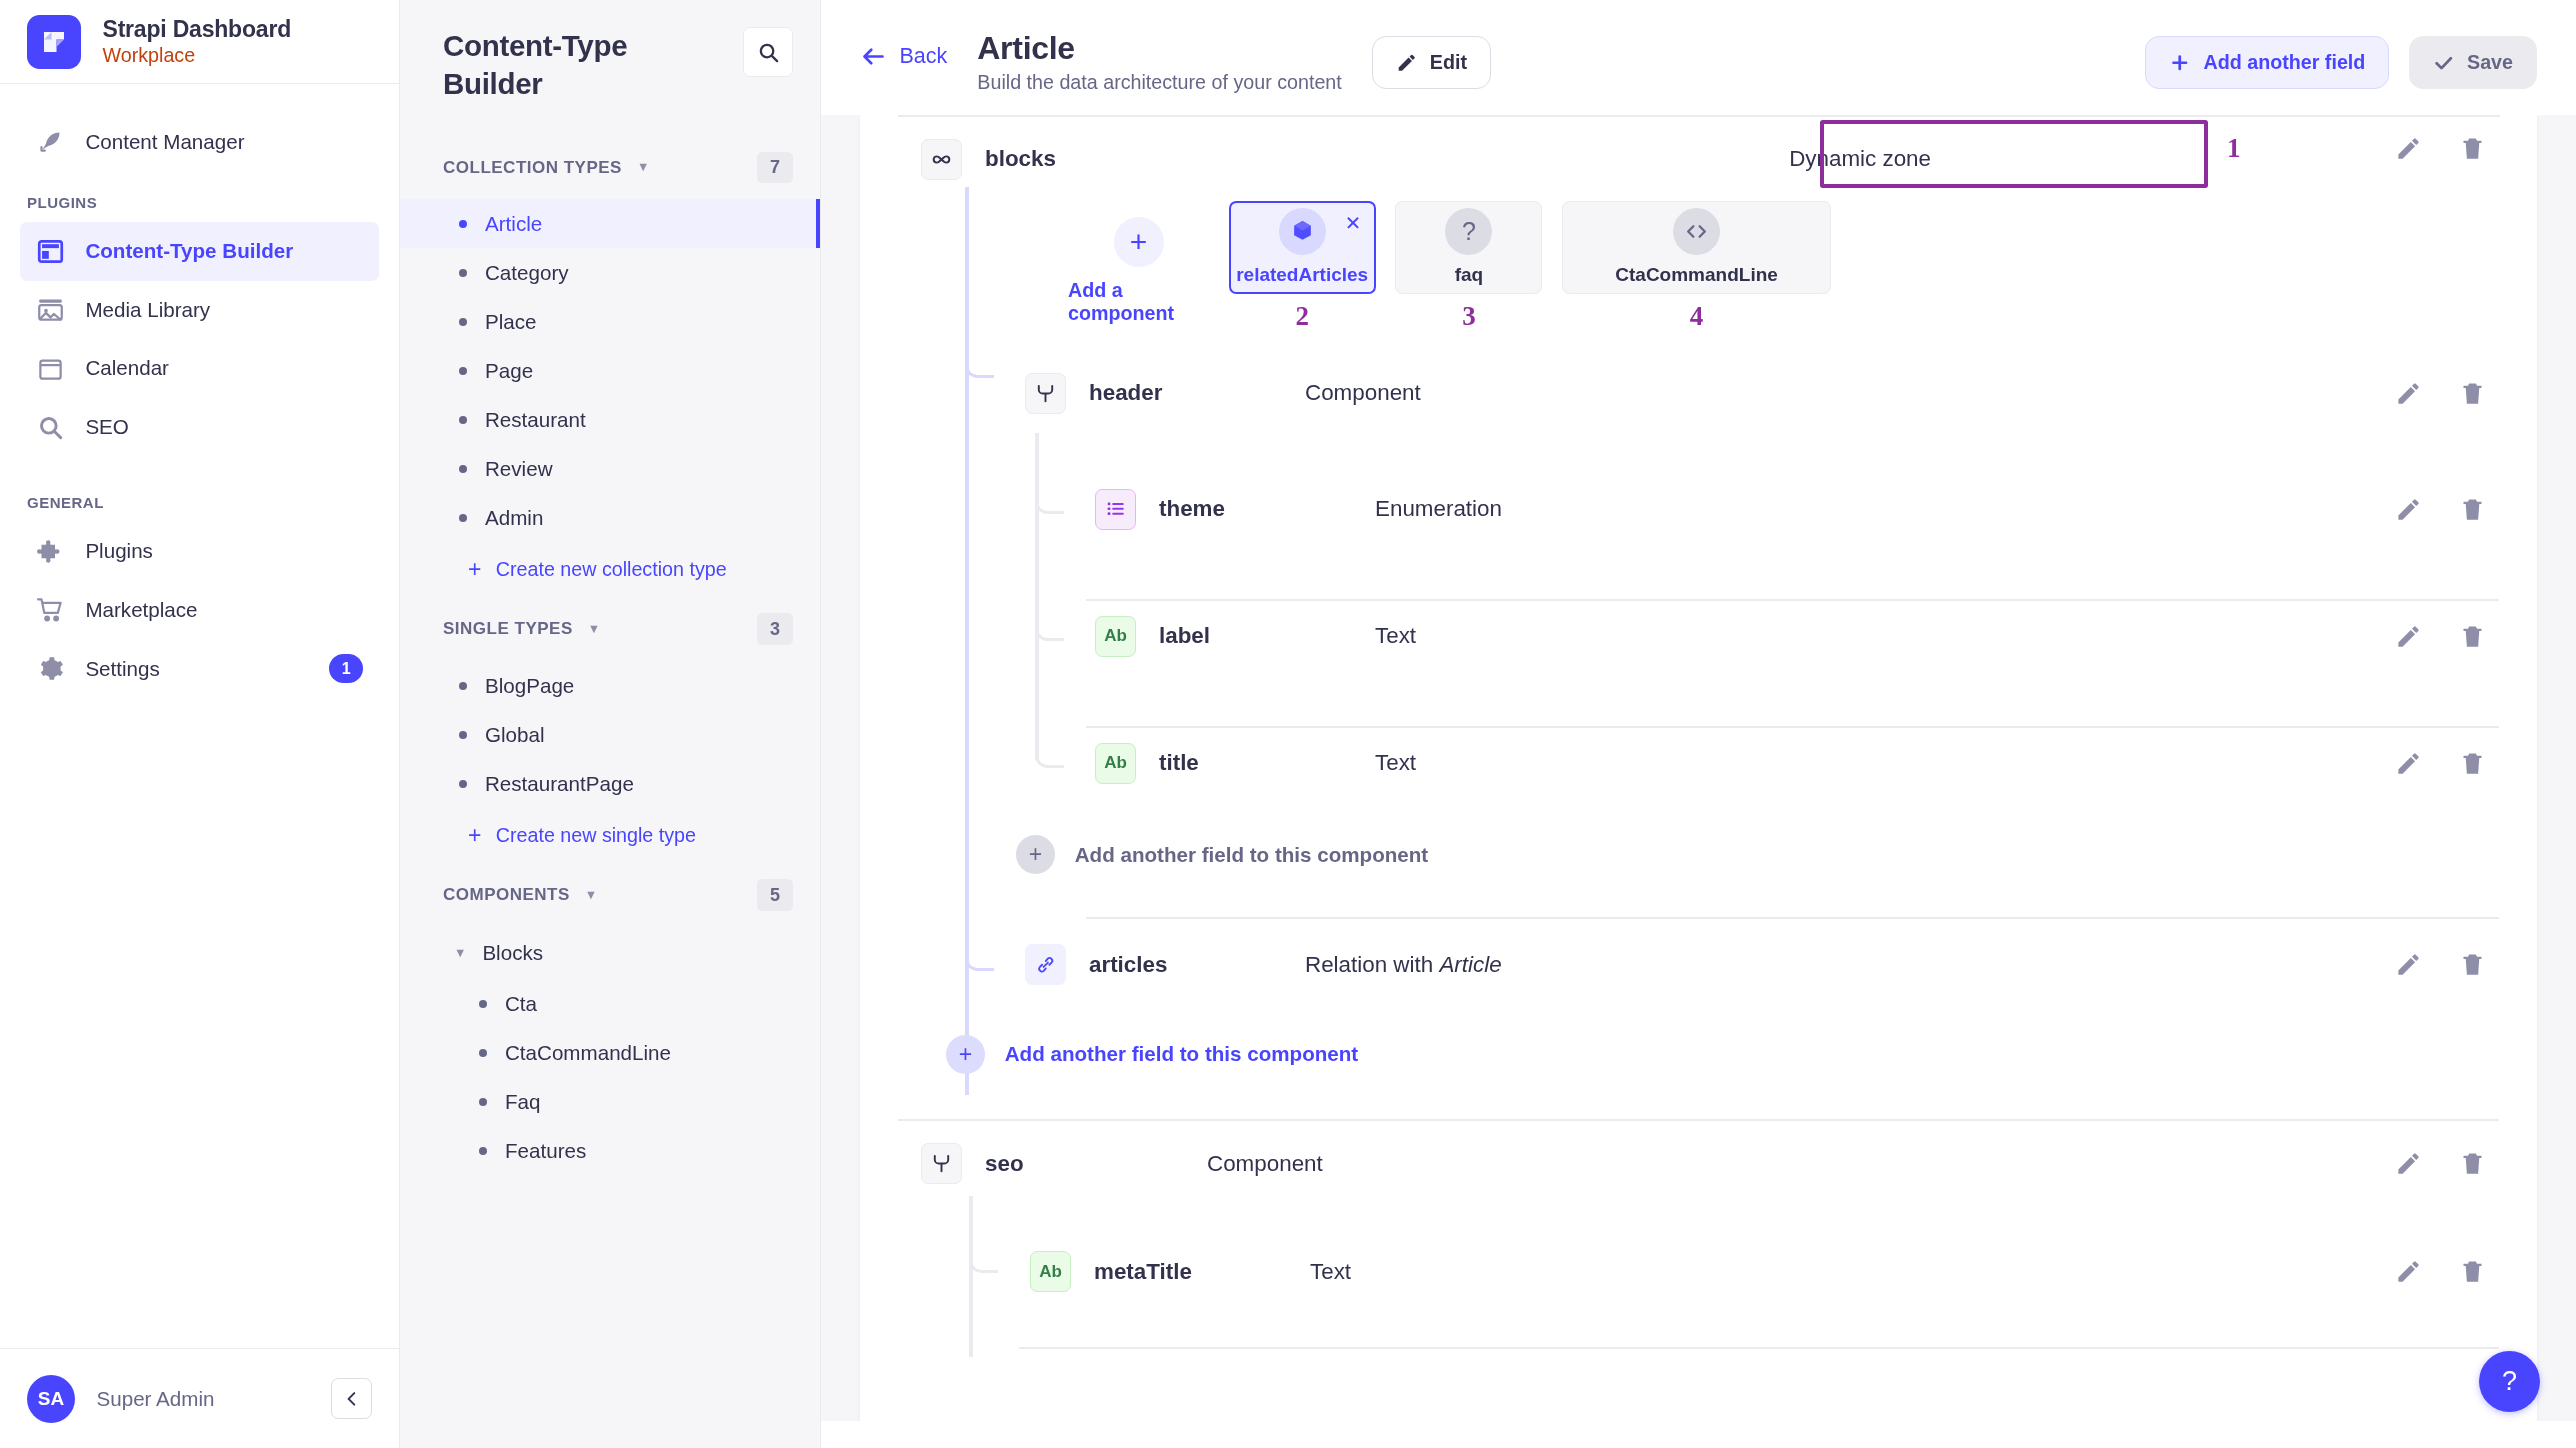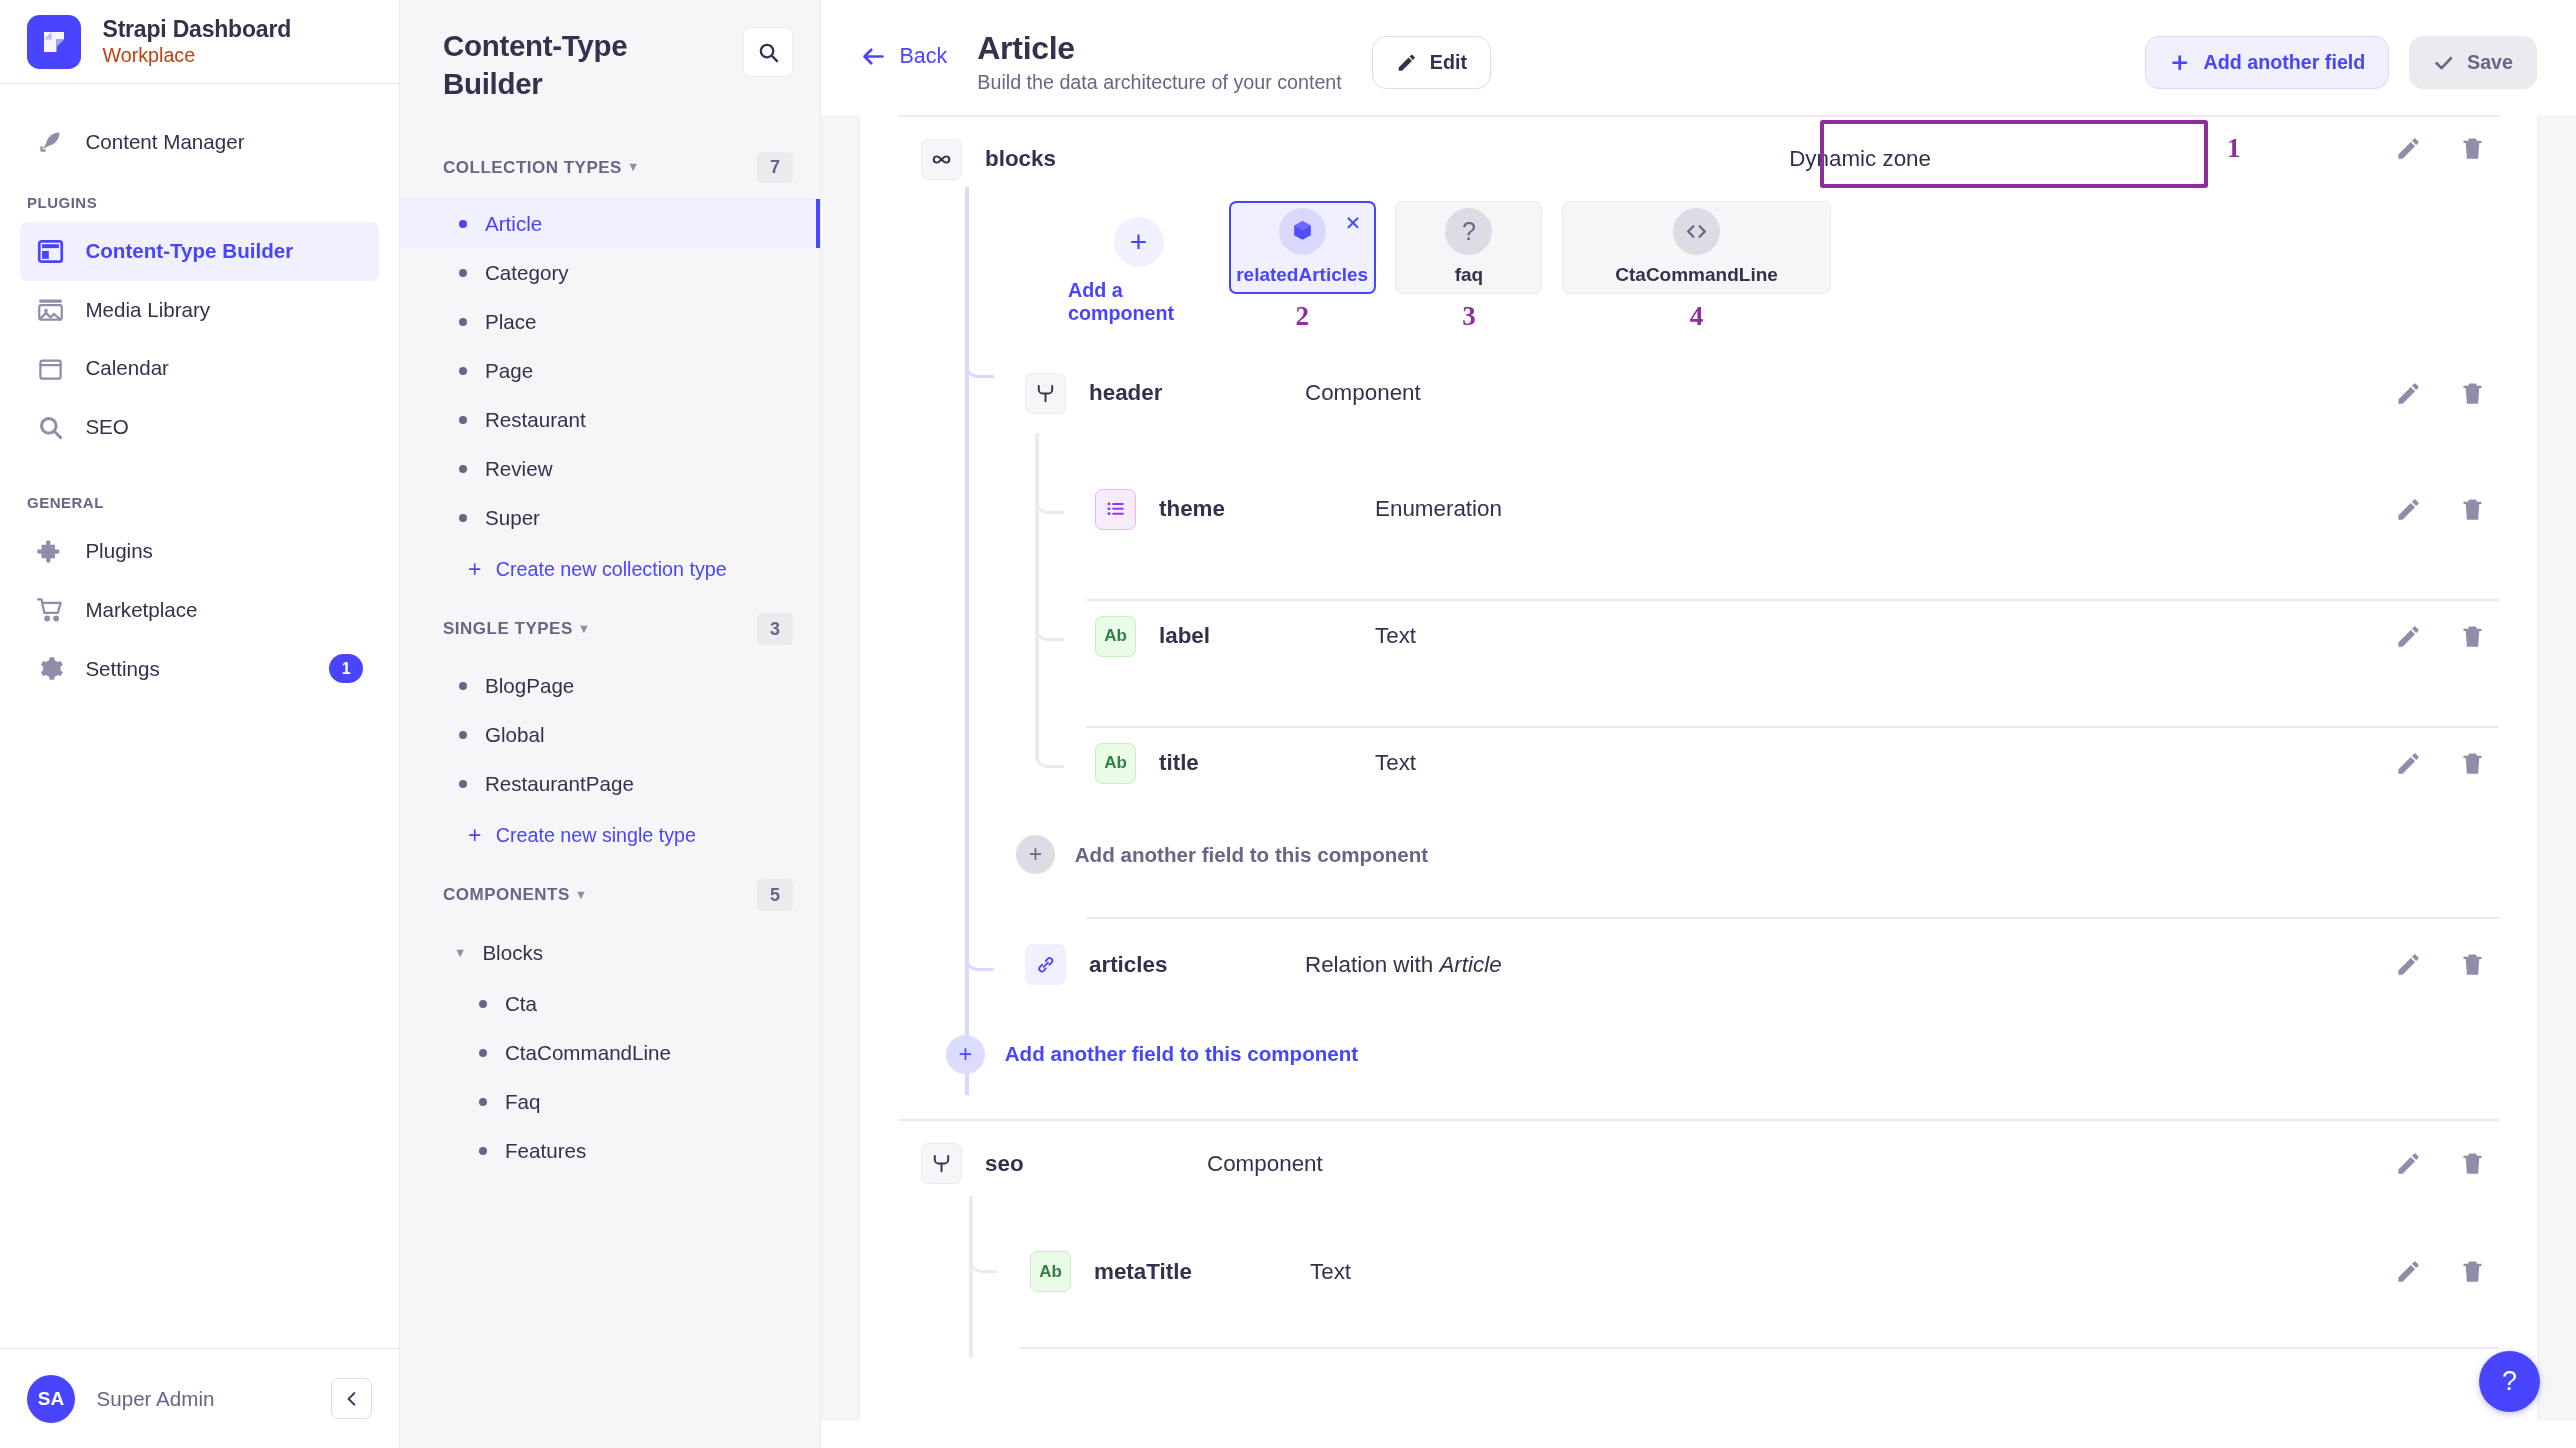--- a/index.html
+++ b/index.html
@@ -87,21 +87,21 @@
     padding: 27px 27px 0 43px; gap: 10.7px;
   }
   .ctb-title { font-size: 29.5px; font-weight: 700; color: #32324d; line-height: 1.3; max-width: 269px; letter-spacing:-0.3px;}
   .search-btn {
     width: 50px; height: 50px; border-radius: 7.2px; background:#fff;
     border: 1.3px solid #eaeaef; display:flex; align-items:center; justify-content:center;
     color:#32324d; cursor:pointer; flex:0 0 50px;
   }
   .ctb-list { padding: 32px 0 0 0; flex:1 1 auto; overflow:hidden; }
   .grp-head {
-    display: flex; align-items: center; gap: 5px;
+    display: flex; align-items: center; gap: 15px;
     padding: 16px 27px 16px 43px; cursor: pointer;
   }
   .grp-label { font-size: 17px; font-weight: 700; color: #666687; letter-spacing: 0.5px; }
   .caret { color:#8e8ea9; font-size: 12.5px; line-height:1; }
   .grp-count {
     margin-left: auto; background: #eaeaef; color:#666687;
     border-radius: 5.4px; font-size: 18px; font-weight: 700;
     padding: 5.4px 12.5px; min-width: 36px; text-align:center;
   }
   .ct-item {
@@ -412,21 +412,21 @@
       <div class="ct-item">
         <span class="dot"></span>
         <span>Restaurant</span>
       </div>
       <div class="ct-item">
         <span class="dot"></span>
         <span>Review</span>
       </div>
       <div class="ct-item">
         <span class="dot"></span>
-        <span>Super</span>
+        <span>Admin</span>
       </div>
       <div class="create-link">
         <span class="plus">+</span>
         <span>Create new collection type</span>
       </div>
 
       <div class="grp-head">
         <span class="grp-label">SINGLE TYPES</span>
         <span class="caret">▼</span>
         <span class="grp-count">3</span>

